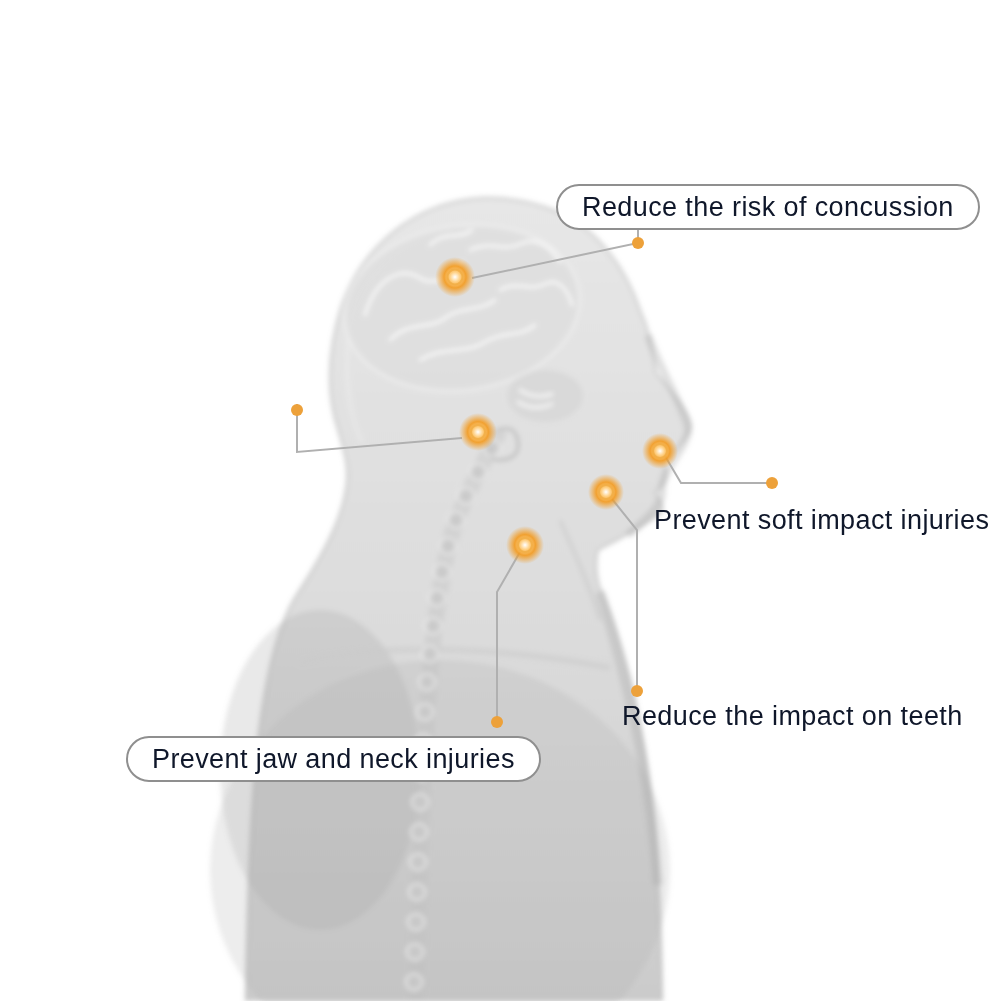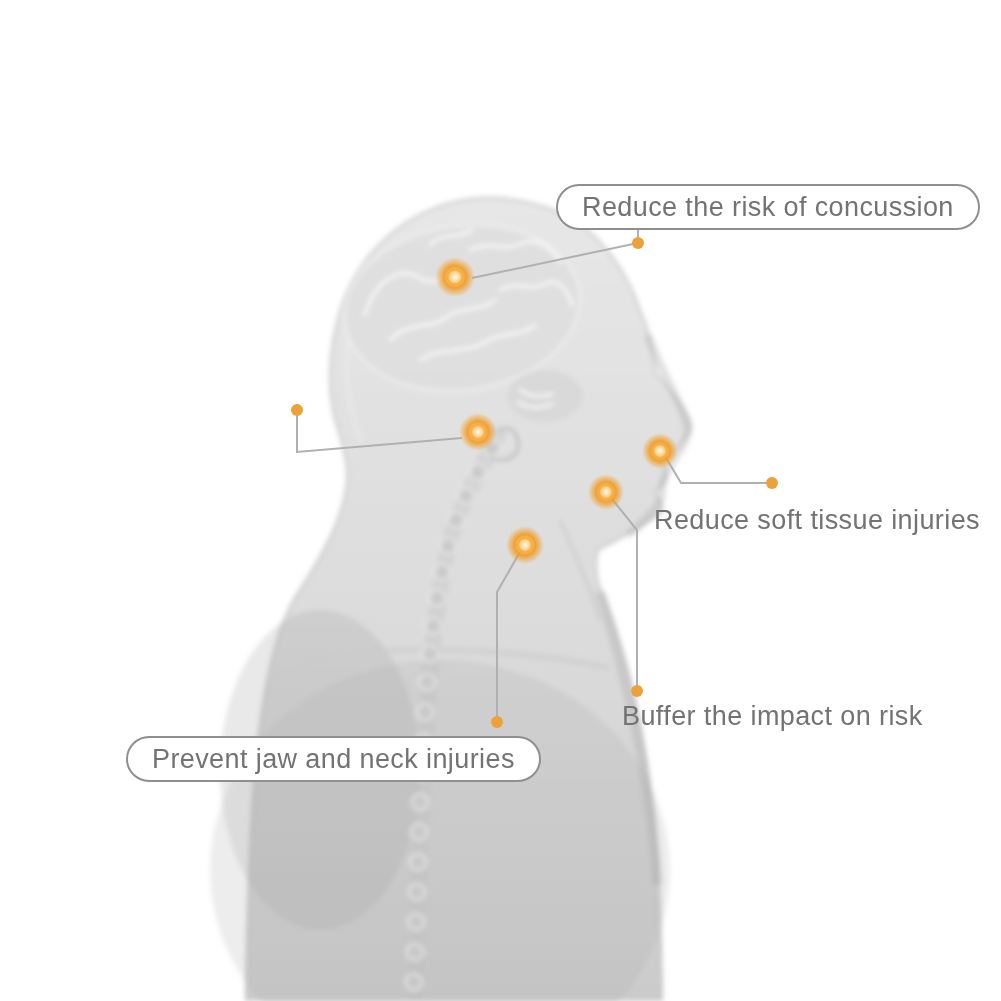--- a/index.html
+++ b/index.html
@@ -7,21 +7,21 @@
     position:relative;
     width:1001px;height:1001px;
     background:#ffffff;
     overflow:hidden;
     font-family:"Liberation Sans", sans-serif;
   }
   .art{position:absolute;left:0;top:0;width:1001px;height:1001px;}
   .label{
     position:absolute;
     font-size:27px;
-    color:#737373;
+    color:#0f172a;
     white-space:nowrap;
     letter-spacing:.4px;
     line-height:1.2;
   }
   .pill{
     border:2px solid #8f8f8f;
     border-radius:40px;
     padding:5px 24px;
     background:#ffffff;
   }
@@ -185,17 +185,17 @@
     <g fill="#eda13a">
       <circle cx="638" cy="243" r="6"></circle>
       <circle cx="297" cy="410" r="6"></circle>
       <circle cx="772" cy="483" r="6"></circle>
       <circle cx="637" cy="691" r="6"></circle>
       <circle cx="497" cy="722" r="6"></circle>
     </g>
   </svg>
 
   <div class="label pill lbl-concussion">Reduce the risk of concussion</div>
-  <div class="label plain lbl-softtissue">Reduce soft tissue injuries</div>
-  <div class="label plain lbl-teeth">Buffer the impact on risk</div>
+  <div class="label plain lbl-softtissue">Prevent soft impact injuries</div>
+  <div class="label plain lbl-teeth">Reduce the impact on teeth</div>
   <div class="label pill lbl-jawneck">Prevent jaw and neck injuries</div>
 
 </div>
 
 </body></html>

